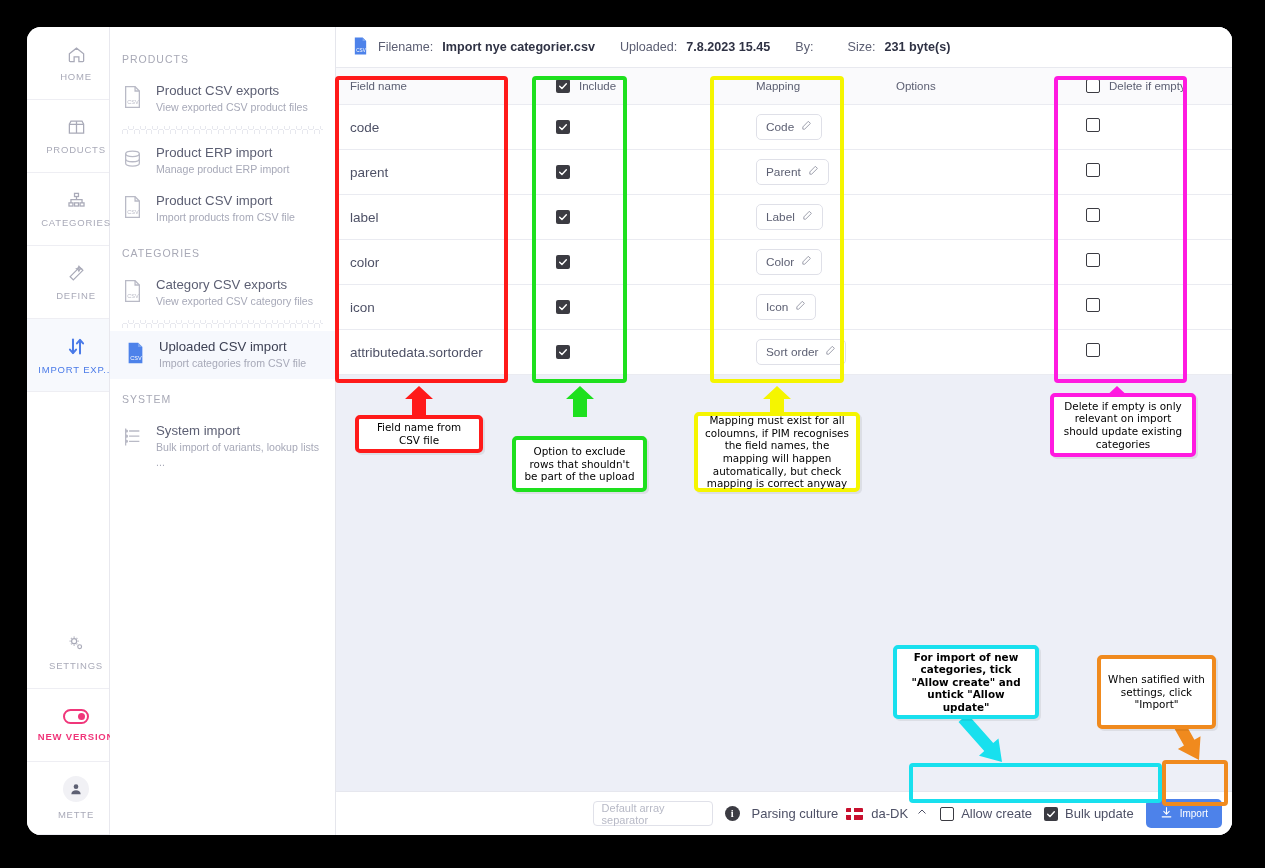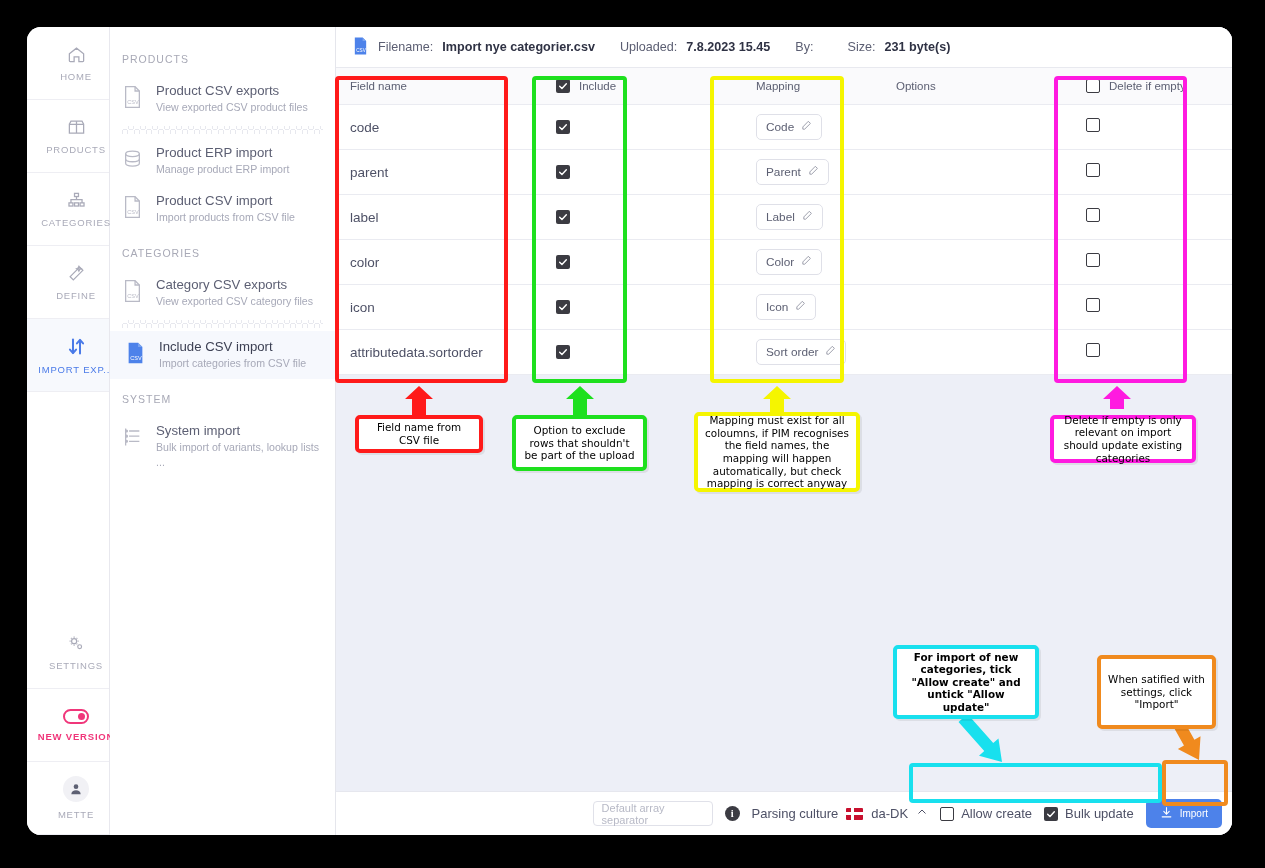--- a/index.html
+++ b/index.html
@@ -379,21 +379,21 @@
 
     <div class="nav-item selected">
       <span class="nav-icon">
         <svg width="21" height="24" viewBox="0 0 24 28">
             <path d="M4 2h11l5 5v19H4z" fill="#4d82ea"></path>
             <path d="M15 2v5h5" fill="#7aa3f0"></path>
             <text x="6" y="22" font-size="6.5" fill="#fff" font-family="sans-serif">CSV</text>
           </svg>
       </span>
       <span>
-        <span class="nav-text-title" style="display:block">Include CSV import</span>
+        <span class="nav-text-title" style="display:block">Uploaded CSV import</span>
         <span class="nav-text-sub" style="display:block">Import categories from CSV file</span>
       </span>
     </div>
 
     <div class="subnav-group">SYSTEM</div>
 
     <div class="nav-item">
       <span class="nav-icon">
         <svg width="21" height="24" viewBox="0 0 24 28" fill="none" stroke="#b9bac6" stroke-width="1.5">
             <path d="M4 4v20"></path>
@@ -641,27 +641,27 @@
     <path d="M770 412 L770 399 L763 399 L777 386 L791 399 L784 399 L784 412 Z" fill="#f5f500"></path>
     <path d="M1110 409 L1110 399 L1103 399 L1117 386 L1131 399 L1124 399 L1124 409 Z" fill="#ff1ae0"></path>
     <path d="M958.5099183646312 721.9798450858951 L984.2437680783141 751.0129063013324 L979.0053395037171 755.6560589015432 L1002 762 L998.4623599236488 738.4100635293312 L993.2239313490518 743.0532161295421 L967.4900816353688 714.0201549141049 Z" fill="#18e0ee"></path>
     <path d="M1166.7705467772528 714.9415674377954 L1183.9653219846016 745.5100566953043 L1177.8642932247296 748.9418853727323 L1199 760 L1200.525257189968 736.1950931422857 L1194.424228430096 739.6269218197136 L1177.2294532227472 709.0584325622046 Z" fill="#f08a1e"></path>
   </svg>
 
 <div id="notes-layer" style="position:absolute;left:0;top:0;width:1265px;height:868px;pointer-events:none;z-index:60">
     <div class="note" style="left: 355px; top: 415px; width: 128px; height: 38px; border-color: rgb(255, 26, 26);">
       <span>Field name from CSV file</span>
     </div>
-    <div class="note" style="left: 512px; top: 415px; width: 135px; height: 56px; border-color: rgb(30, 224, 30);">
+    <div class="note" style="left: 512px; top: 436px; width: 135px; height: 56px; border-color: rgb(30, 224, 30);">
       <span>Option to exclude rows that shouldn't be part of the upload</span>
     </div>
     <div class="note" style="left: 694px; top: 412px; width: 166px; height: 80px; border-color: rgb(245, 245, 0);">
       <span>Mapping must exist for all coloumns, if PIM recognises the field names, the mapping will happen automatically, but check mapping is correct anyway</span>
     </div>
-    <div class="note" style="left: 1050px; top: 415px; width: 146px; height: 48px; border-color: rgb(255, 26, 224);">
+    <div class="note" style="left: 1050px; top: 393px; width: 146px; height: 64px; border-color: rgb(255, 26, 224);">
       <span>Delete if empty is only relevant on import should update existing categories</span>
     </div>
     <div class="note" style="left: 893px; top: 645px; width: 146px; height: 74px; border-color: rgb(24, 224, 238); font-weight: bold;">
       <span>For import of new categories, tick "Allow create" and untick "Allow update"</span>
     </div>
     <div class="note" style="left: 1097px; top: 641px; width: 119px; height: 74px; border-color: rgb(240, 138, 30); margin-top: 14px;">
       <span>When satified with settings, click "Import"</span>
     </div>
   </div>
 

